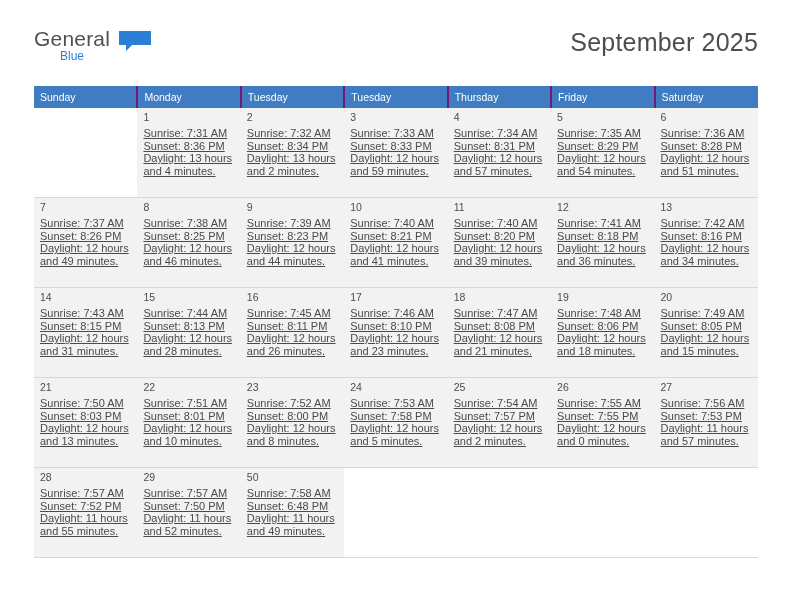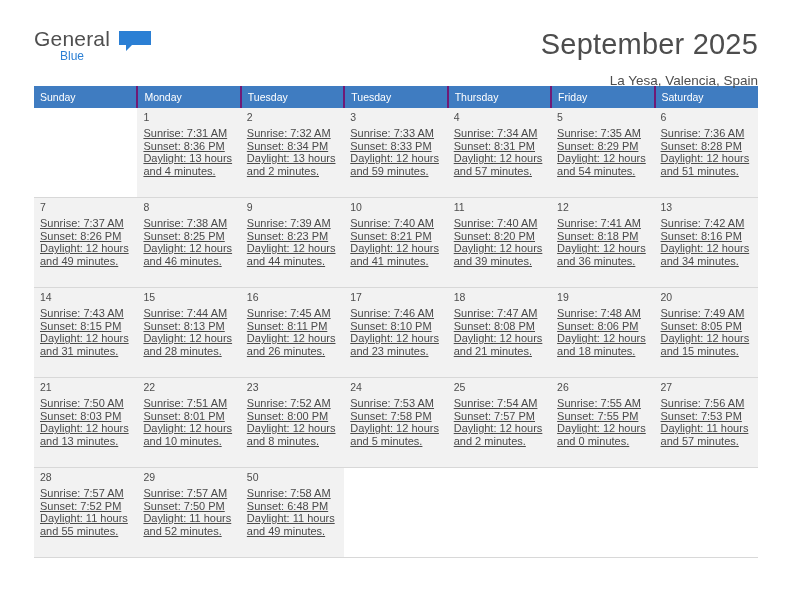--- a/index.html
+++ b/index.html
@@ -54,21 +54,21 @@
     position: absolute;
     left: 84px;
     top: 2px;
     width: 34px;
     height: 22px;
   }
   .title-block {
     text-align: right;
   }
   .month-title {
-    font-size: 29px;
+    font-size: 25px;
     color: #4d4d4d;
     font-weight: normal;
     margin: 0;
     letter-spacing: 0.2px;
   }
   .location {
     font-size: 13.5px;
     color: #4d4d4d;
     margin-top: 12px;
   }
@@ -131,21 +131,20 @@
       <div class="logo">
         <span class="logo-general">General</span>
         <span class="logo-blue">Blue</span>
       </div>
       <svg class="logo-flag" viewBox="0 0 34 22">
         <polygon points="1,1 33,1 33,15 14,15 8,21 8,15 1,15" fill="#2b7fd4"></polygon>
       </svg>
     </div>
     <div class="title-block">
       <h1 class="month-title">September 2025</h1>
-      <div class="location">La Yesa, Valencia, Spain</div>
     </div>
   </div>
 
   <table class="calendar">
     <thead>
       <tr>
         <th>Sunday</th>
         <th>Monday</th>
         <th>Tuesday</th>
         <th>Tuesday</th>

